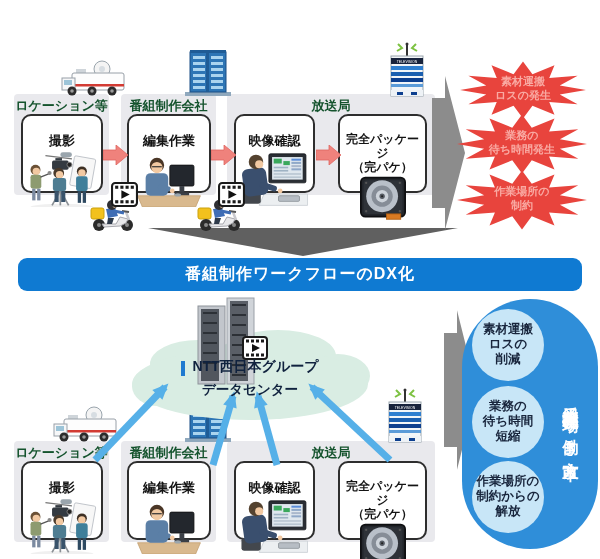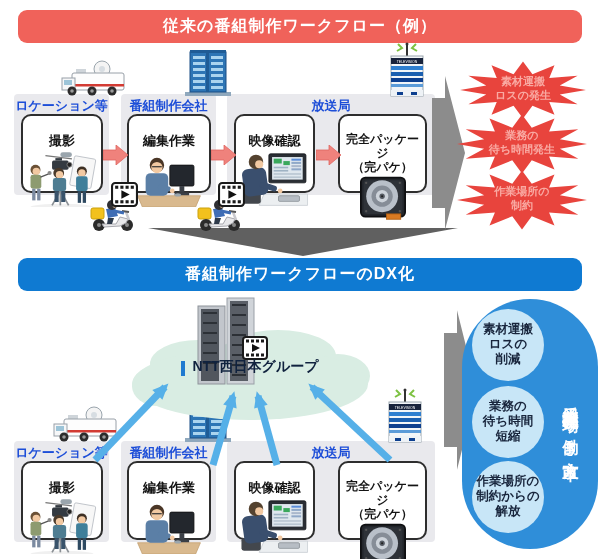--- a/index.html
+++ b/index.html
@@ -4,21 +4,21 @@
 <style>
   html,body{margin:0;padding:0;background:#fff;}
   .canvas{position:relative;width:600px;height:559px;background:#ffffff;overflow:hidden;
           font-family:"Liberation Sans","DejaVu Sans",sans-serif;color:#1a1a1a;}
   .abs{position:absolute;}
   .hdr{left:18px;width:564px;height:33px;border-radius:9px;color:#fff;font-weight:bold;
        font-size:16px;display:flex;align-items:center;justify-content:center;letter-spacing:1px;}
   .hdr-red{top:10px;background:#f0625a;}
   .hdr-blue{top:258px;background:#0f7ad2;}
   .outer-box{background:#e9e9ed;border-radius:4px;}
-  .outer-label{font-weight:bold;font-size:13px;text-align:center;padding-top:3px;color:#1d4ed8;}
+  .outer-label{font-weight:bold;font-size:13px;text-align:center;padding-top:3px;color:#14532d;}
   .inner-box{background:#fff;border:2.5px solid #2e2e2e;border-radius:10px;box-sizing:border-box;}
   .inner-label{font-weight:bold;font-size:13px;text-align:center;padding-top:18px;color:#141414;line-height:1.15;}
   .pre{white-space:pre-line;font-family:Liberation Mono, monospace;}
   .star-text{color:#f9a9a2;font-weight:bold;font-size:11px;text-align:center;line-height:1.25;
              display:flex;align-items:center;justify-content:center;}
   .capsule{background:#2f8ed9;border-radius:68px;}
   .circle{width:72px;height:72px;border-radius:50%;background:#c8e6f7;display:flex;align-items:center;
           justify-content:center;text-align:center;font-weight:bold;font-size:12.5px;color:#18253c;line-height:1.2;}
   .vlabel{writing-mode:vertical-rl;text-orientation:upright;color:#fff;font-weight:bold;font-size:16px;
           letter-spacing:2px;display:flex;align-items:center;justify-content:center;}
@@ -220,21 +220,20 @@
         <ellipse cx="210" cy="50" rx="32" ry="22" fill="#d9ede3"></ellipse>
         <ellipse cx="30" cy="60" rx="26" ry="20" fill="#d9ede3"></ellipse>
         <ellipse cx="122" cy="58" rx="118" ry="36" fill="#d9ede3"></ellipse>
       </g>
       <g id="g-grayarrow">
         <polygon points="0,30 13,30 13,8 33,85 13,162 13,140 0,140" fill="#8c8c8c"></polygon>
       </g>
     </defs>
   </svg>
 
-  <div class="abs hdr hdr-red">従来の番組制作ワークフロー（例）</div>
 
   <svg class="abs" style="left:60px;top:60px;z-index:2" width="66" height="38" viewBox="0 0 66 38">
       <use href="#g-van"></use>
     </svg>
   <svg class="abs" style="left:183px;top:50px;z-index:2" width="50" height="46" viewBox="0 0 50 46">
       <use href="#g-building"></use>
     </svg>
   <svg class="abs" style="left:383px;top:42px;z-index:2" width="48" height="56" viewBox="0 0 48 56">
       <use href="#g-tower"></use>
     </svg>
@@ -336,20 +335,23 @@
     </svg>
   <svg class="abs" style="left:196px;top:296px;z-index:4" width="62" height="92" viewBox="0 0 62 92">
       <use href="#g-servers"></use>
     </svg>
   <svg class="abs" style="left:242px;top:336px;z-index:5" width="26" height="24" viewBox="0 0 26 24">
       <use href="#g-film"></use>
     </svg>
   <div class="abs cloud-line" style="left:150px;top:358px;width:200px;height:18px;font-size:14px;z-index:5">
     <span class="ntt-bar"></span>
     <span>NTT西日本グループ</span>
+  </div>
+  <div class="abs cloud-line" style="left:150px;top:381px;width:200px;height:18px;font-size:13.5px;z-index:5">
+    <span>データセンター</span>
   </div>
 
   <svg class="abs" style="left:30px;top:378px;z-index:4" width="410" height="92" viewBox="0 0 410 92">
     <defs>
       <marker id="bh" markerUnits="userSpaceOnUse" markerWidth="20" markerHeight="20" refX="13" refY="10" orient="auto">
         <path d="M2,3 L18,10 L2,17 Z" fill="#56b0e8"></path>
       </marker>
     </defs>
     <line x1="65" y1="82" x2="135" y2="9" stroke="#56b0e8" stroke-width="7" marker-end="url(#bh)"></line>
     <line x1="183" y1="87" x2="203" y2="18" stroke="#56b0e8" stroke-width="7" marker-end="url(#bh)"></line>

